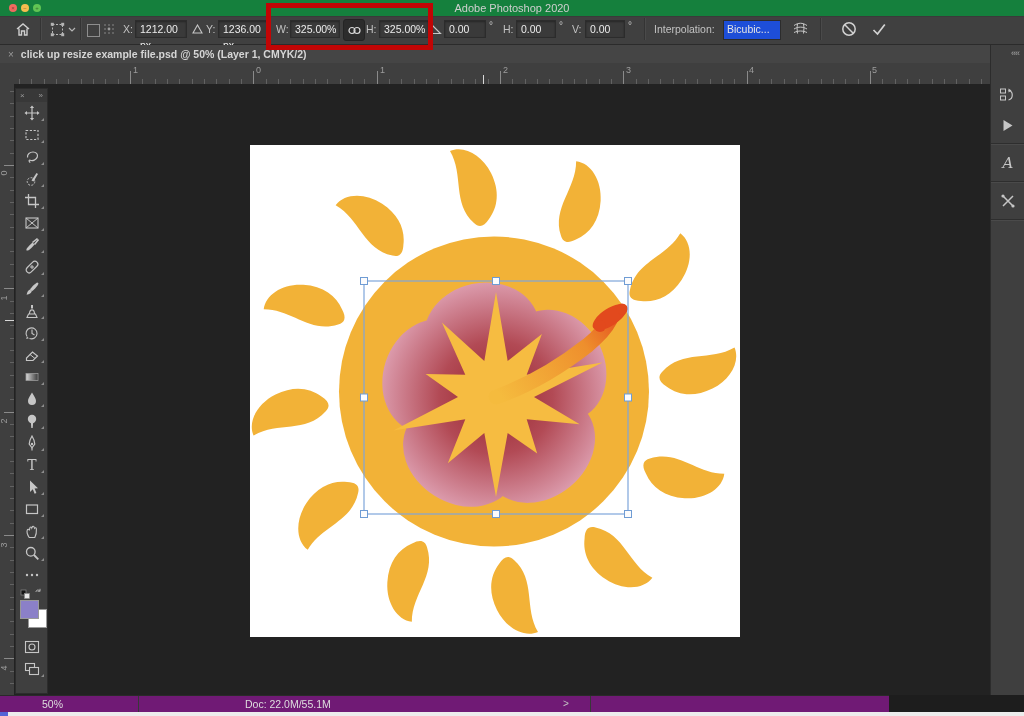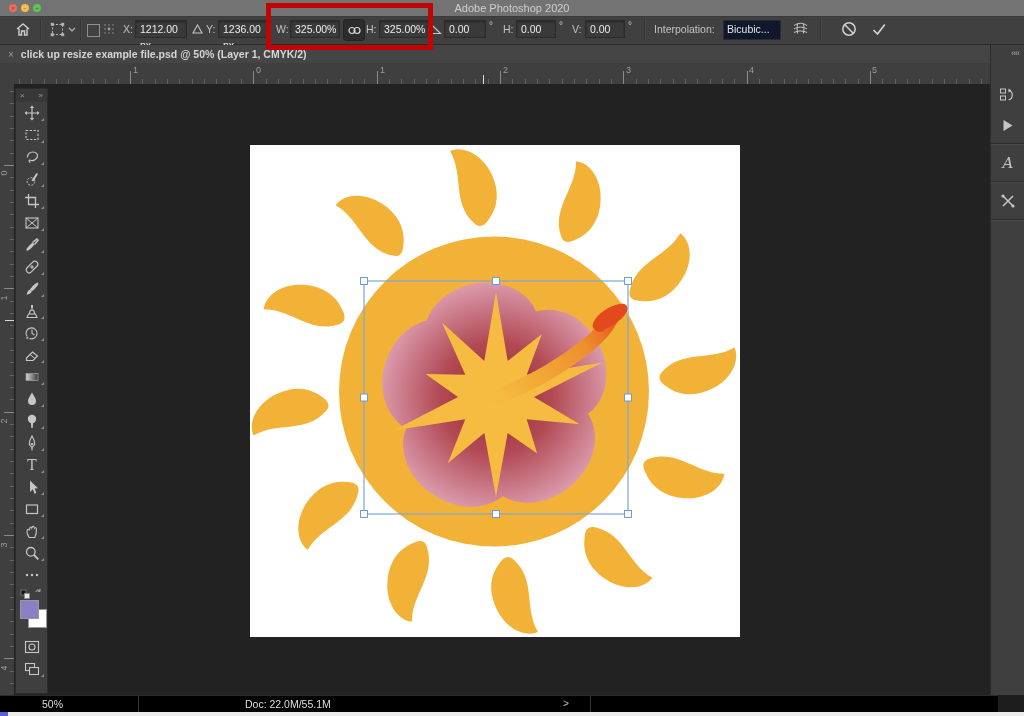--- a/index.html
+++ b/index.html
@@ -1,39 +1,39 @@
 <!DOCTYPE html>
 <html><head>
 <meta charset="utf-8">
 <style>
   html,body{margin:0;padding:0;background:#1d1d1d;}
   body{width:1024px;height:716px;position:relative;overflow:hidden;
        font-family:"Liberation Sans","DejaVu Sans",sans-serif;
        -webkit-font-smoothing:antialiased;}
   .abs{position:absolute;}
   
-  .titlebar{left:0;top:0;width:1024px;height:16px;background:#737373;
+  .titlebar{left:0;top:0;width:1024px;height:16px;background:#15803d;
             border-bottom:1px solid #3a3a3a;}
   .tl{width:8px;height:8px;border-radius:50%;top:4px;}
   .tl span{display:block;font-size:6px;line-height:8px;text-align:center;color:rgba(0,0,0,.45);}
   .title-text{width:100%;text-align:center;top:2px;font-size:11px;color:#cfcfcf;}
   
   .optionsbar{left:0;top:17px;width:1024px;height:27px;background:#404040;
               border-bottom:1px solid #2b2b2b;}
   .lbl{color:#c2c2c2;font-size:10.5px;line-height:18px;top:3px;}
   .field{top:3px;height:18px;background:#3a3a3a;border:1px solid #2c2c2c;
          box-shadow:inset 0 1px 2px rgba(0,0,0,.35);color:#ececec;font-size:10.5px;
          line-height:16px;padding:0 4px;box-sizing:border-box;}
   .sep{top:1px;width:1px;height:22px;background:#343434;border-right:1px solid #4a4a4a;}
   .obtn{top:3px;height:18px;display:flex;align-items:center;justify-content:center;}
   .degree{color:#c2c2c2;font-size:10px;top:3px;}
   .checkbox{top:7px;width:11px;height:11px;border:1px solid #8e8e8e;background:transparent;}
   .linkbtn{top:2px;width:20px;height:20px;background:#2c2c2c;border:1px solid #242424;
            border-radius:3px;display:flex;align-items:center;justify-content:center;}
-  .dropdown{top:3px;height:20px;background:#0f172a;border:1px solid #2c2c2c;color:#e5e5e5;
+  .dropdown{top:3px;height:20px;background:#1d4ed8;border:1px solid #2c2c2c;color:#e5e5e5;
             font-size:10.5px;line-height:16px;padding:0 3px;box-sizing:border-box;}
   .dropdown .caret{float:right;font-size:8px;color:#bbb;margin-left:3px;line-height:16px;}
   .highlight-box{left:266px;top:3px;width:167px;height:47px;border:5px solid #c10505;
                  box-sizing:border-box;z-index:50;pointer-events:none;}
   
   .tabbar{left:0;top:45px;width:1024px;height:18px;background:#313131;}
   .doc-tab{left:0;top:0;height:18px;background:#454545;border-right:1px solid #262626;
            display:flex;align-items:center;padding:0 12px 0 8px;}
   .doc-tab .x{color:#9a9a9a;font-size:10px;margin-right:7px;}
   .doc-tab .t{color:#d6d6d6;font-size:10.5px;font-weight:bold;white-space:nowrap;}
@@ -76,21 +76,21 @@
              border:1px solid #999;background:#fff;z-index:-1;}
   .miniswap{position:relative;width:31px;height:14px;}
   
   .rightstrip{left:990px;top:45px;width:34px;height:650px;background:#3f3f3f;
               border-left:1px solid #2c2c2c;box-sizing:border-box;}
   .rs-collapse{text-align:right;color:#a5a5a5;font-size:9px;padding:3px 5px 0 0;
                letter-spacing:-1px;}
   .rs-btn{width:33px;height:30px;display:flex;align-items:center;justify-content:center;}
   .rs-div{height:1px;background:#2e2e2e;border-bottom:1px solid #4a4a4a;margin:3px 0;}
   
-  .statusbar{left:0;top:695px;width:998px;height:17px;background:#000000;
+  .statusbar{left:0;top:695px;width:889px;height:17px;background:#701a75;
              border-top:1px solid #2a2a2a;}
   .statusbar .zoomlvl{left:42px;top:2px;color:#dedede;font-size:10.5px;}
   .statusbar .docinfo{left:245px;top:2px;color:#dedede;font-size:10.5px;}
   .statusbar .chev{left:563px;top:2px;color:#c2c2c2;font-size:10px;}
   .sb-div{position:absolute;top:0;width:1px;height:17px;background:#383838;}
   
   .page-strip{left:0;top:712px;width:1024px;height:4px;background:#ececec;}
   .page-strip .blue{position:absolute;left:0;top:0;width:8px;height:4px;background:#5463d6;}
   svg{display:block;}
 </style>

